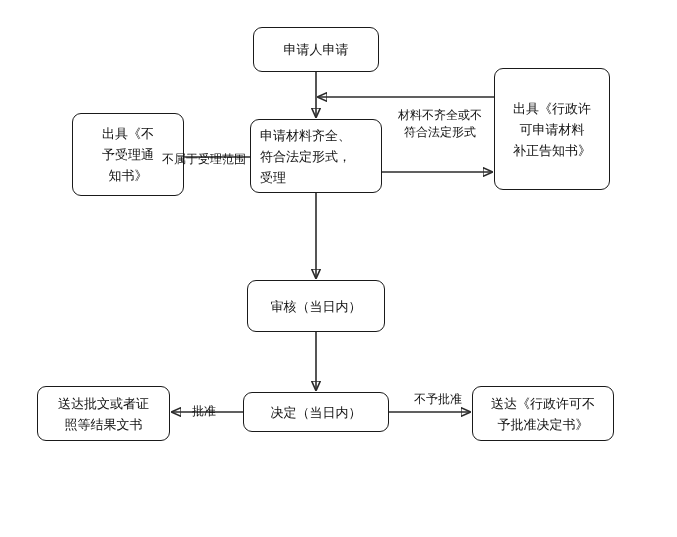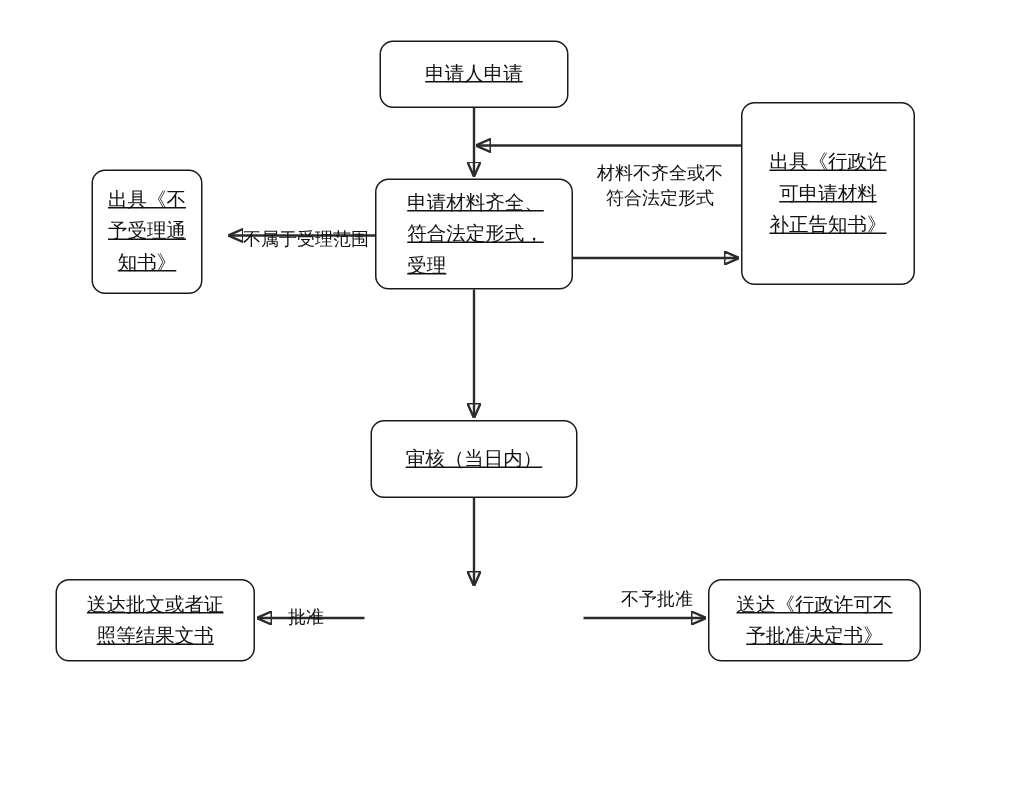--- a/index.html
+++ b/index.html
@@ -28,24 +28,23 @@
     display: flex;
     align-items: center;
     justify-content: center;
     text-align: center;
     font-size: 13px;
     line-height: 21px;
     color: #111111;
     padding: 4px 7px;
     white-space: pre-line;
     z-index: 3;
-    text-decoration: underline;
   }
   .node.left-align {
-    justify-content: center;
+    justify-content: flex-start;
     text-align: left;
     padding-left: 9px;
   }
   .edge-label {
     position: absolute;
     font-size: 12px;
     line-height: 17px;
     color: #111111;
     white-space: pre-line;
     text-align: center;
@@ -99,36 +98,39 @@
   <div class="node" style="left:253px; top:27px; width:126px; height:45px;">
     <span>申请人申请</span>
   </div>
 
   <div class="node left-align" style="left:250px; top:119px; width:132px; height:74px;">
     <span>申请材料齐全、
 符合法定形式，
 受理</span>
   </div>
 
-  <div class="node" style="left:61px; top:113px; width:74px; height:83px;">
+  <div class="node" style="left:72px; top:113px; width:112px; height:83px;">
     <span>出具《不
 予受理通
 知书》</span>
   </div>
 
   <div class="node" style="left:494px; top:68px; width:116px; height:122px;text-align:center;">
     <span>出具《行政许
 可申请材料
 补正告知书》</span>
   </div>
 
   <div class="node" style="left:247px; top:280px; width:138px; height:52px;">
     <span>审核（当日内）</span>
   </div>
 
+  <div class="node" style="left:243px; top:392px; width:146px; height:40px;">
+    <span>决定（当日内）</span>
+  </div>
 
   <div class="node" style="left:37px; top:386px; width:133px; height:55px;">
     <span>送达批文或者证
 照等结果文书</span>
   </div>
 
   <div class="node" style="left:472px; top:386px; width:142px; height:55px;">
     <span>送达《行政许可不
 予批准决定书》</span>
   </div>

